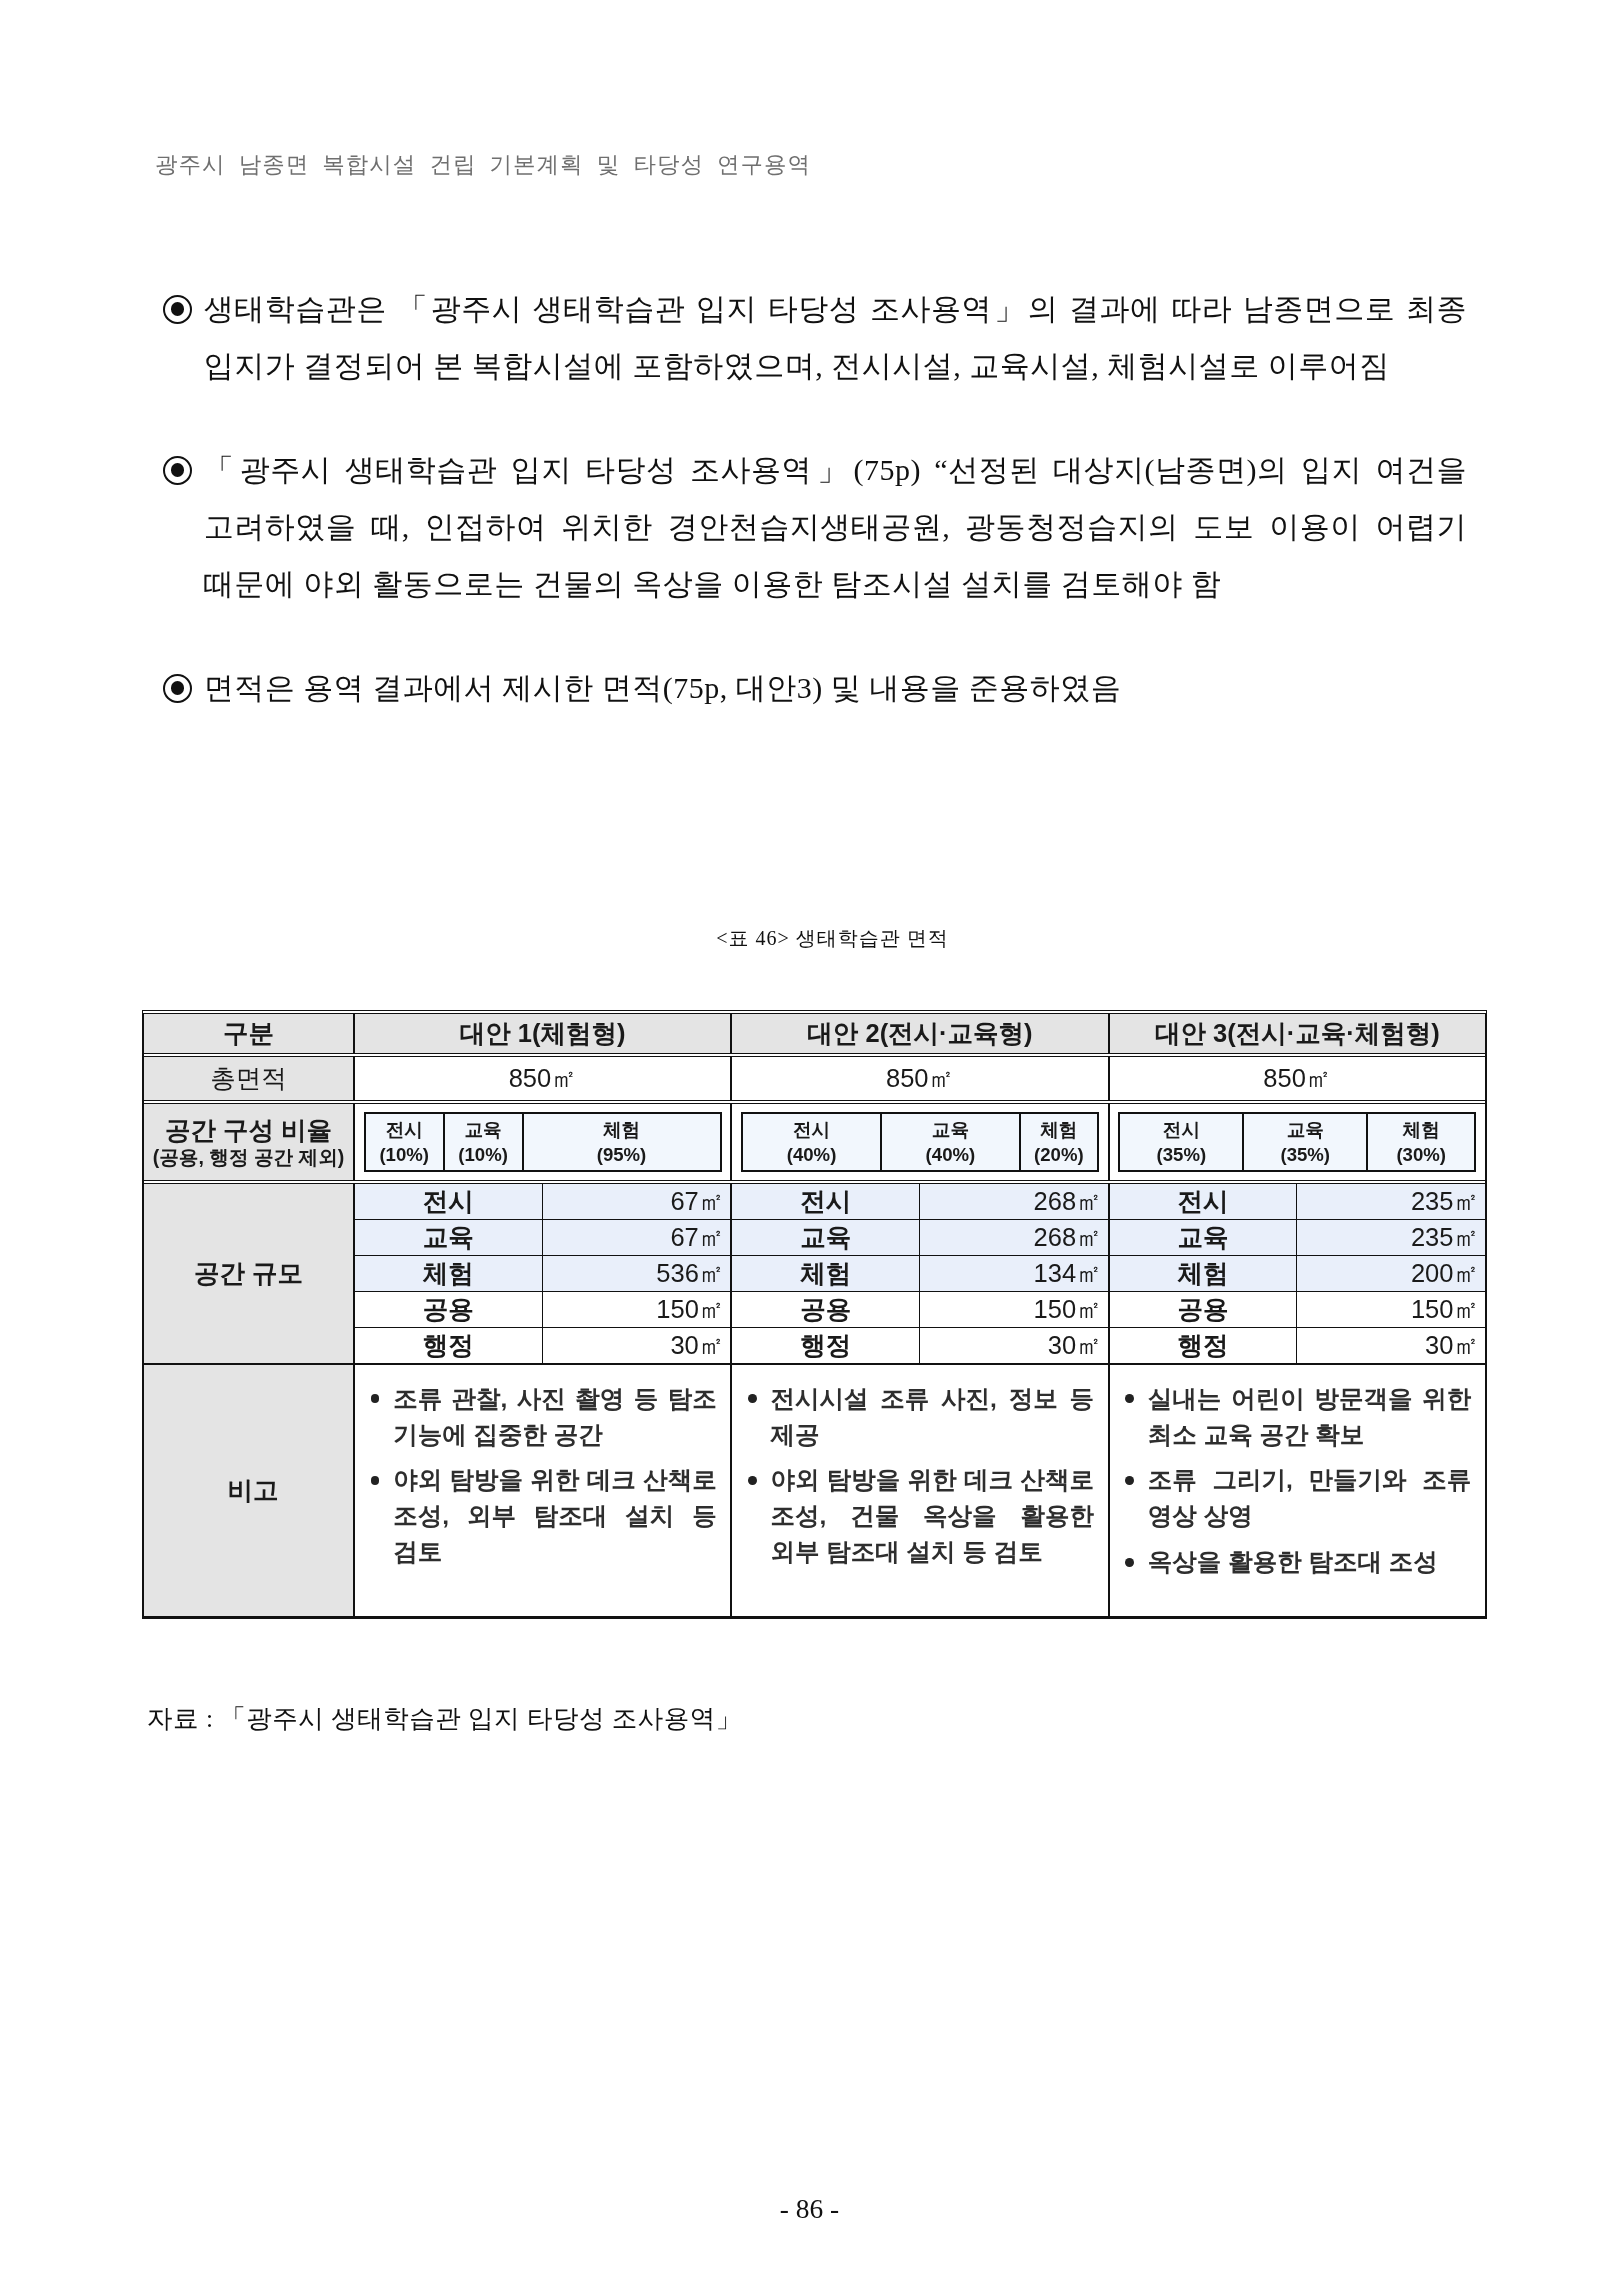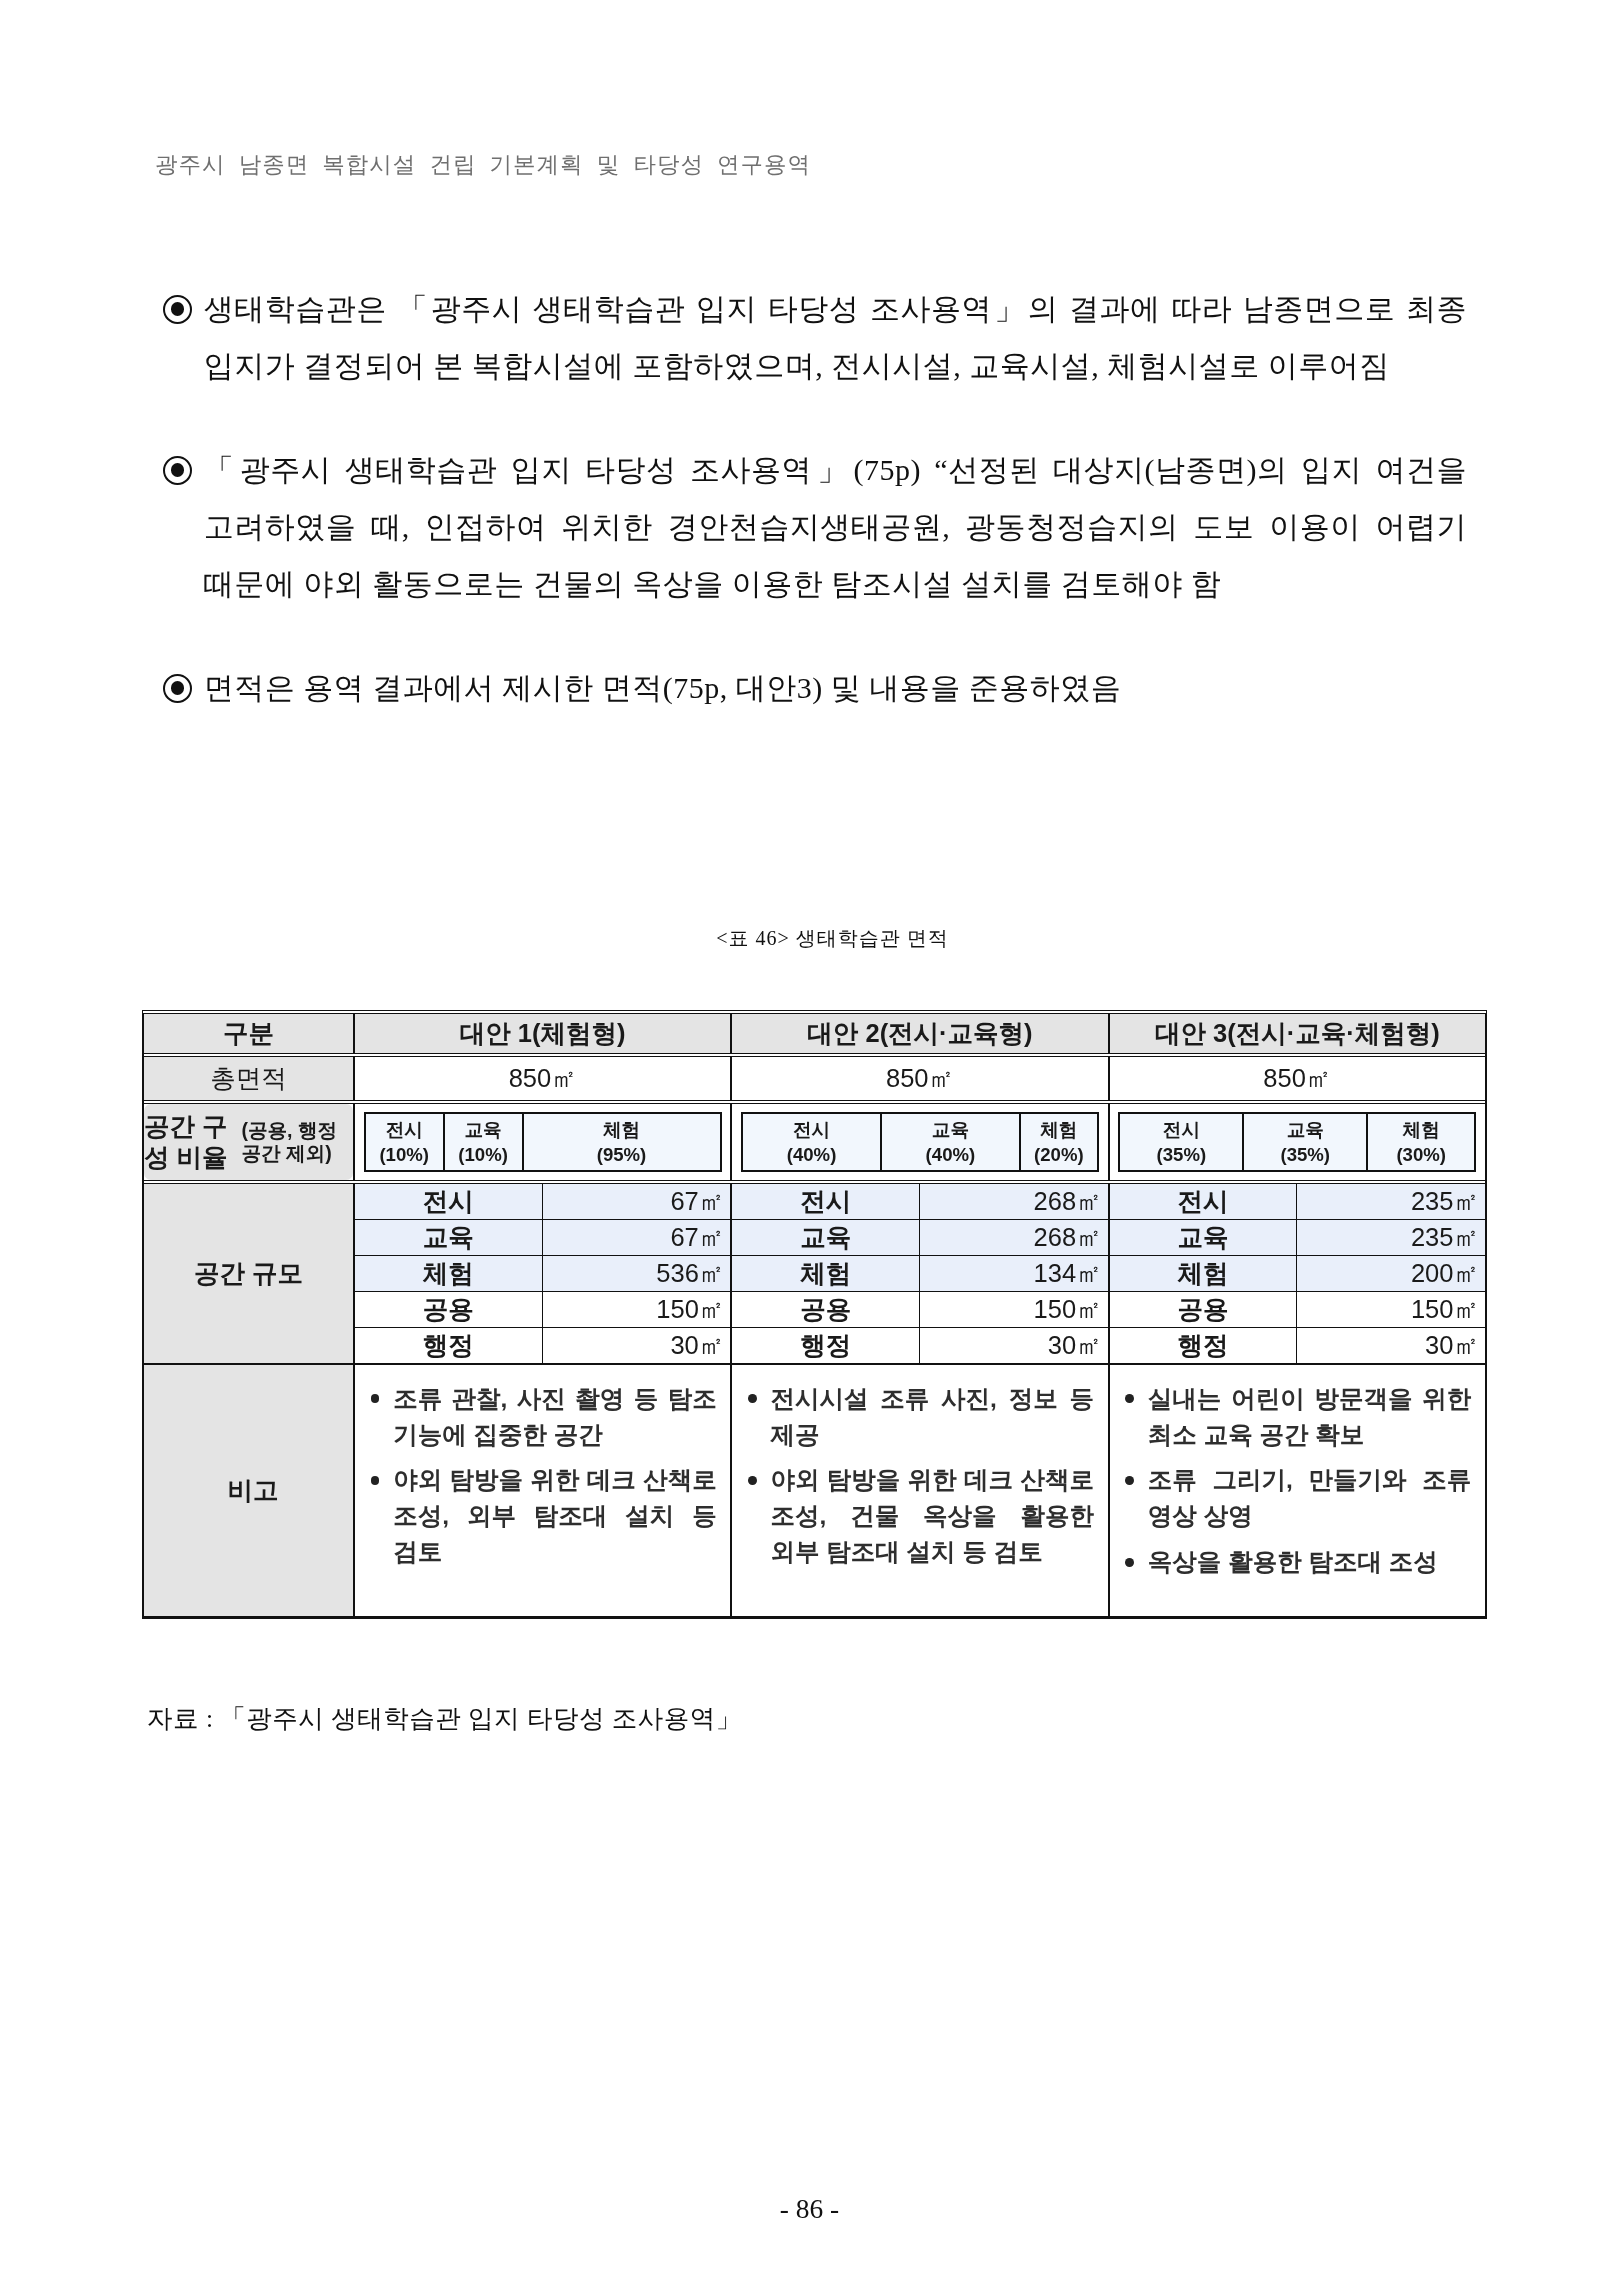--- a/index.html
+++ b/index.html
@@ -39,32 +39,32 @@
   
   .etable {
     position:absolute; left:142px; top:1010px; width:1345px;
     font-family:"Liberation Sans","DejaVu Sans",sans-serif;
     border-top:4.9px double #111; border-bottom:3.4px solid #111;
     border-left:2.5px solid #111; border-right:2.5px solid #111;
     font-size:25.5px;
   }
   .gray  { background:#e4e4e4; }
   .trow  { display:flex; align-items:stretch; }
-  .cell  { display:flex; align-items:center; justify-content:center; text-align:left; }
+  .cell  { display:flex; align-items:center; justify-content:center; text-align:right; }
   .vline { border-left:2.5px solid #111; }
 
   .col-label { flex:0 0 209px; }
   .col-alt   { flex:1; }
 
   .head-row   { height:43px; border-bottom:4.9px double #111; font-weight:700; }
   .total-row  { height:47px; border-bottom:4.9px double #111; }
   .total-row .col-alt { font-weight:500; }
 
   .ratio-row  { height:80px; border-bottom:4.9px double #111; }
-  .ratio-label { line-height:1.2; font-weight:700;border-radius:7px; }
+  .ratio-label { flex-direction:column; line-height:1.2; font-weight:700; }
   .ratio-label .sub { font-size:19.6px; font-weight:700; }
   .ratio-cell { padding:7.8px 8.8px; display:flex; align-items:stretch; }
   .mini-table {
     flex:1; display:flex; border:2.5px solid #111; background:#f2f7fd;
   }
   .mini-cell {
     display:flex; flex-direction:column; align-items:center; justify-content:center;
     font-size:18.6px; font-weight:600; line-height:1.35; border-left:2.5px solid #111;
   }
   .mini-cell:first-child { border-left:none; }

